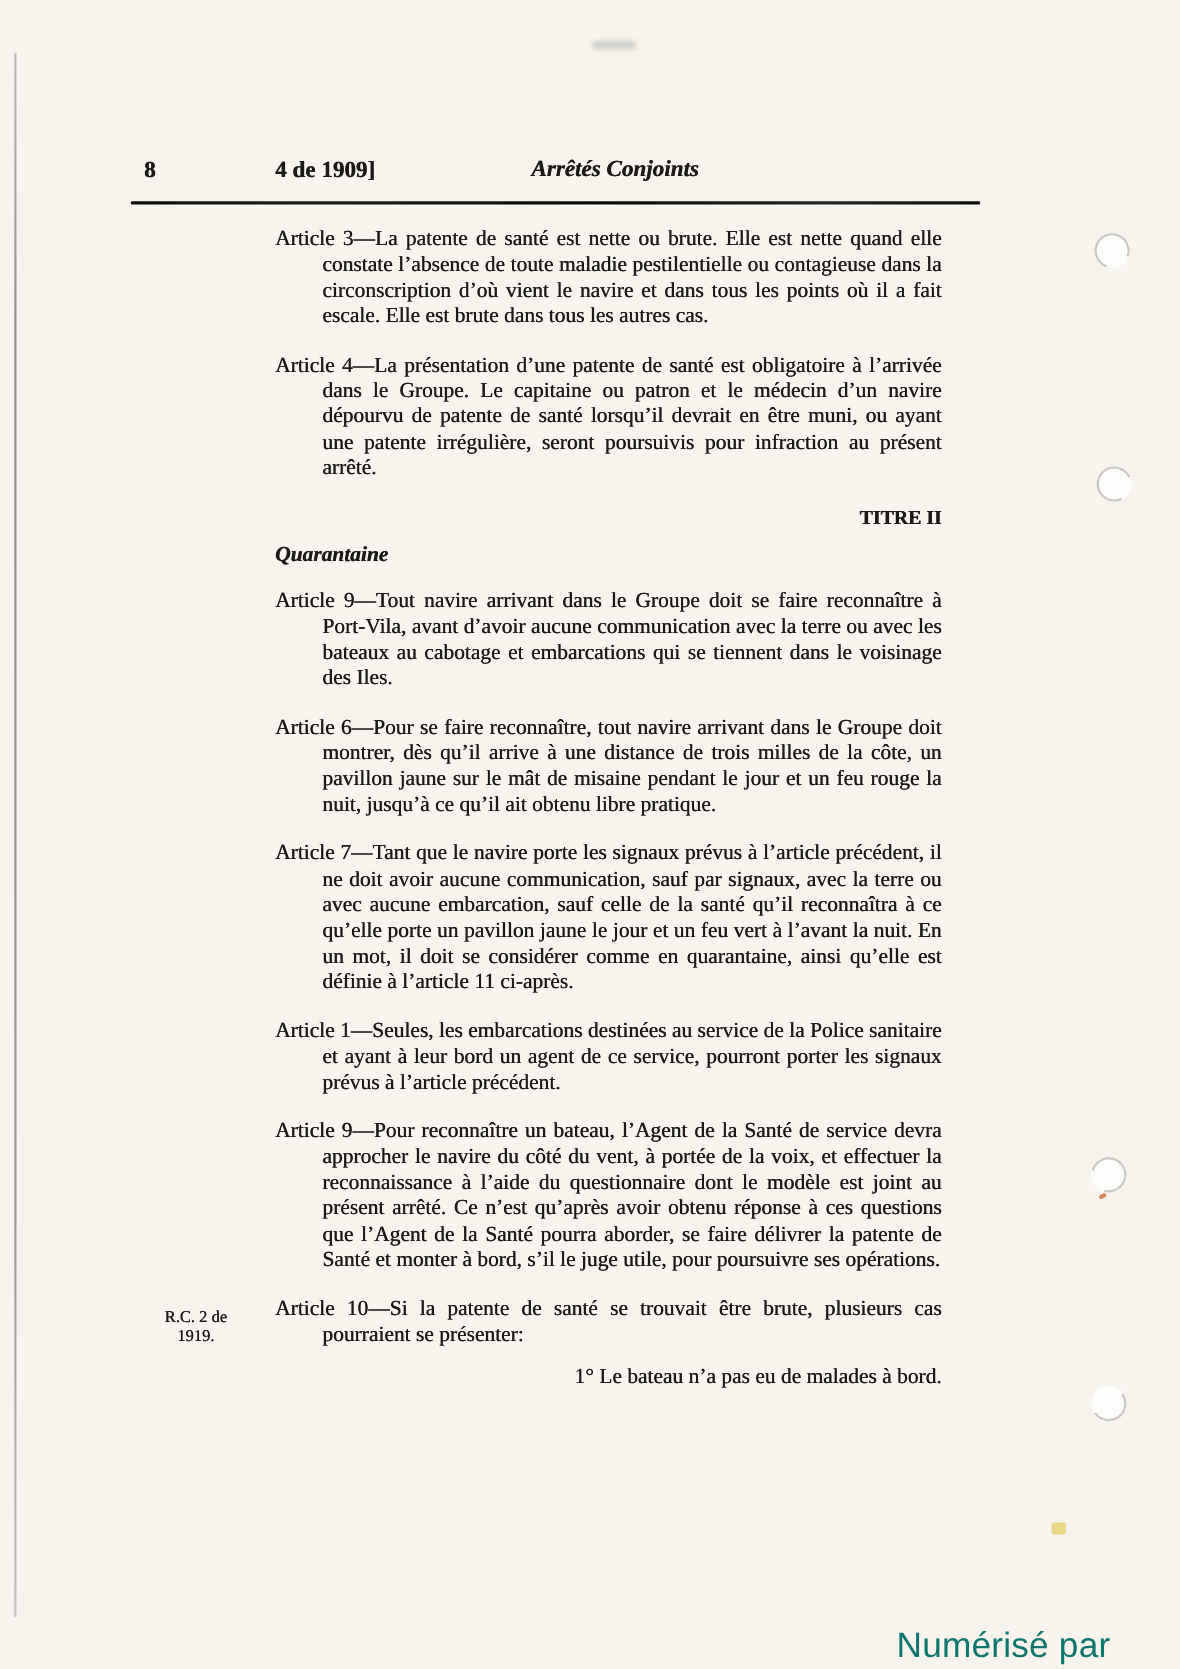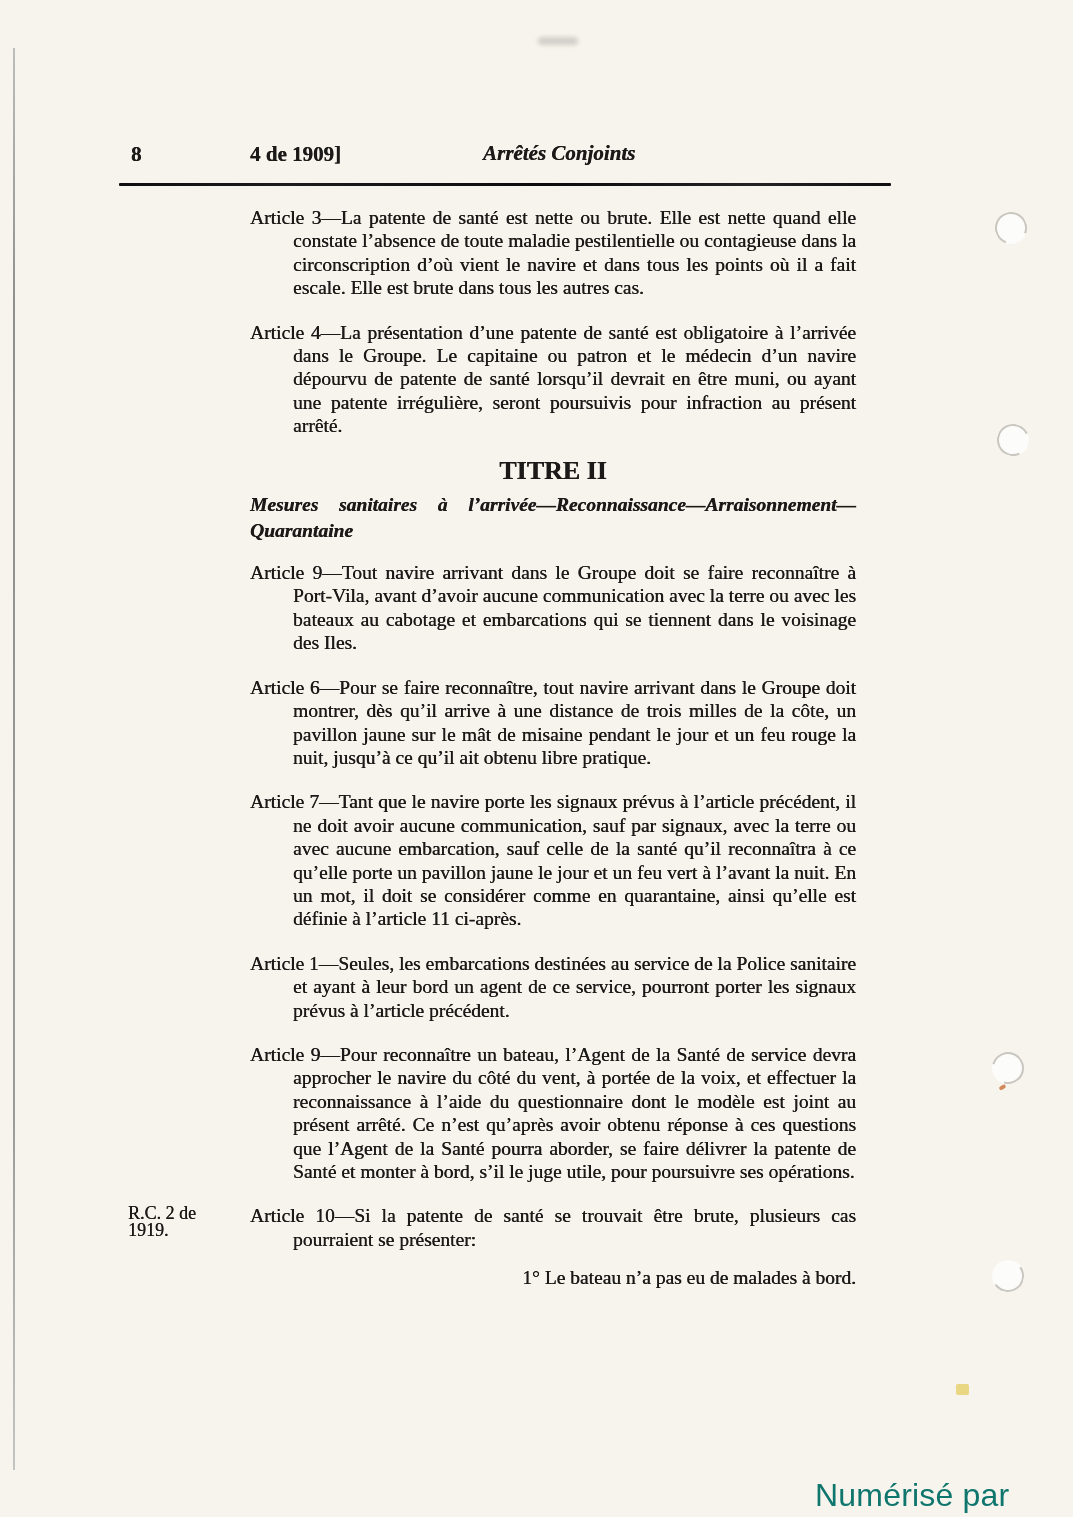--- a/index.html
+++ b/index.html
@@ -52,31 +52,31 @@
     position: absolute; left: 250px; top: 206px; width: 606px;
     font-size: 19.5px; line-height: 23.4px;
     text-shadow: .35px 0 0 #1b1a18;
   }
   p.article {
     margin: 0 0 21px 0;
     text-align: justify;
     padding-left: 43px; text-indent: -43px;
   }
   .titre {
-    margin: 14px 0 10px 0; text-align: center;
-    font-weight: bold; font-size: 26px;
+    margin: 14px 0 10px 0; text-align: right;
+    font-weight: bold; font-size: 18px;
   }
   .subtitle { font-style: italic; font-weight: bold; margin: 0 0 17px 0; }
   .subtitle .l1 { display: block; text-align: justify; text-align-last: justify; line-height: 26px; }
   .subtitle .l2 { display: block; text-align: left; line-height: 26px; }
   .art10-wrap { position: relative; }
   .art10-wrap p.article { margin-bottom: 15px; }
   .margin-note {
-    position: absolute; left: -122px; top: 1px; width: 100px;
-    font-size: 18px; line-height: 17px; text-align: left;
+    position: absolute; left: -122px; top: 12px; width: 100px;
+    font-size: 15px; line-height: 17px; text-align: center;
     text-shadow: .3px 0 0 #1b1a18;
   }
   .margin-note span { display: block; }
   .list-item { margin: 0; padding-left: 103px; text-align: right; }
   
   .footer-credit {
     position: absolute; left: 815px; top: 1477px;
     font-family: Liberation Sans, sans-serif;
     font-size: 32px; color: #0f766e; letter-spacing: .2px;
   }
@@ -98,21 +98,20 @@
 <div class="hdr header-ref">4 de 1909]</div>
 <div class="hdr header-title">Arrêtés Conjoints</div>
 <div class="rule"></div>
 
 <div class="content">
   <p class="article">Article 3—La patente de santé est nette ou brute. Elle est nette quand elle constate l’absence de toute maladie pestilentielle ou contagieuse dans la circonscription d’où vient le navire et dans tous les points où il a fait escale. Elle est brute dans tous les autres cas.</p>
   <p class="article">Article 4—La présentation d’une patente de santé est obligatoire à l’arrivée dans le Groupe. Le capitaine ou patron et le médecin d’un navire dépourvu de patente de santé lorsqu’il devrait en être muni, ou ayant une patente irrégulière, seront poursuivis pour infraction au présent arrêté.</p>
 
   <div class="titre">TITRE II</div>
   <div class="subtitle">
-    <span class="l1">Mesures sanitaires à l’arrivée—Reconnaissance—Arraisonnement—</span>
     <span class="l2">Quarantaine</span>
   </div>
 
   <p class="article">Article 9—Tout navire arrivant dans le Groupe doit se faire reconnaître à Port-Vila, avant d’avoir aucune communication avec la terre ou avec les bateaux au cabotage et embarcations qui se tiennent dans le voisinage des Iles.</p>
   <p class="article">Article 6—Pour se faire reconnaître, tout navire arrivant dans le Groupe doit montrer, dès qu’il arrive à une distance de trois milles de la côte, un pavillon jaune sur le mât de misaine pendant le jour et un feu rouge la nuit, jusqu’à ce qu’il ait obtenu libre pratique.</p>
   <p class="article">Article 7—Tant que le navire porte les signaux prévus à l’article précédent, il ne doit avoir aucune communication, sauf par signaux, avec la terre ou avec aucune embarcation, sauf celle de la santé qu’il reconnaîtra à ce qu’elle porte un pavillon jaune le jour et un feu vert à l’avant la nuit. En un mot, il doit se considérer comme en quarantaine, ainsi qu’elle est définie à l’article 11 ci-après.</p>
   <p class="article">Article 1—Seules, les embarcations destinées au service de la Police sanitaire et ayant à leur bord un agent de ce service, pourront porter les signaux prévus à l’article précédent.</p>
   <p class="article">Article 9—Pour reconnaître un bateau, l’Agent de la Santé de service devra approcher le navire du côté du vent, à portée de la voix, et effectuer la reconnaissance à l’aide du questionnaire dont le modèle est joint au présent arrêté. Ce n’est qu’après avoir obtenu réponse à ces questions que l’Agent de la Santé pourra aborder, se faire délivrer la patente de Santé et monter à bord, s’il le juge utile, pour poursuivre ses opérations.</p>
 
   <div class="art10-wrap">

